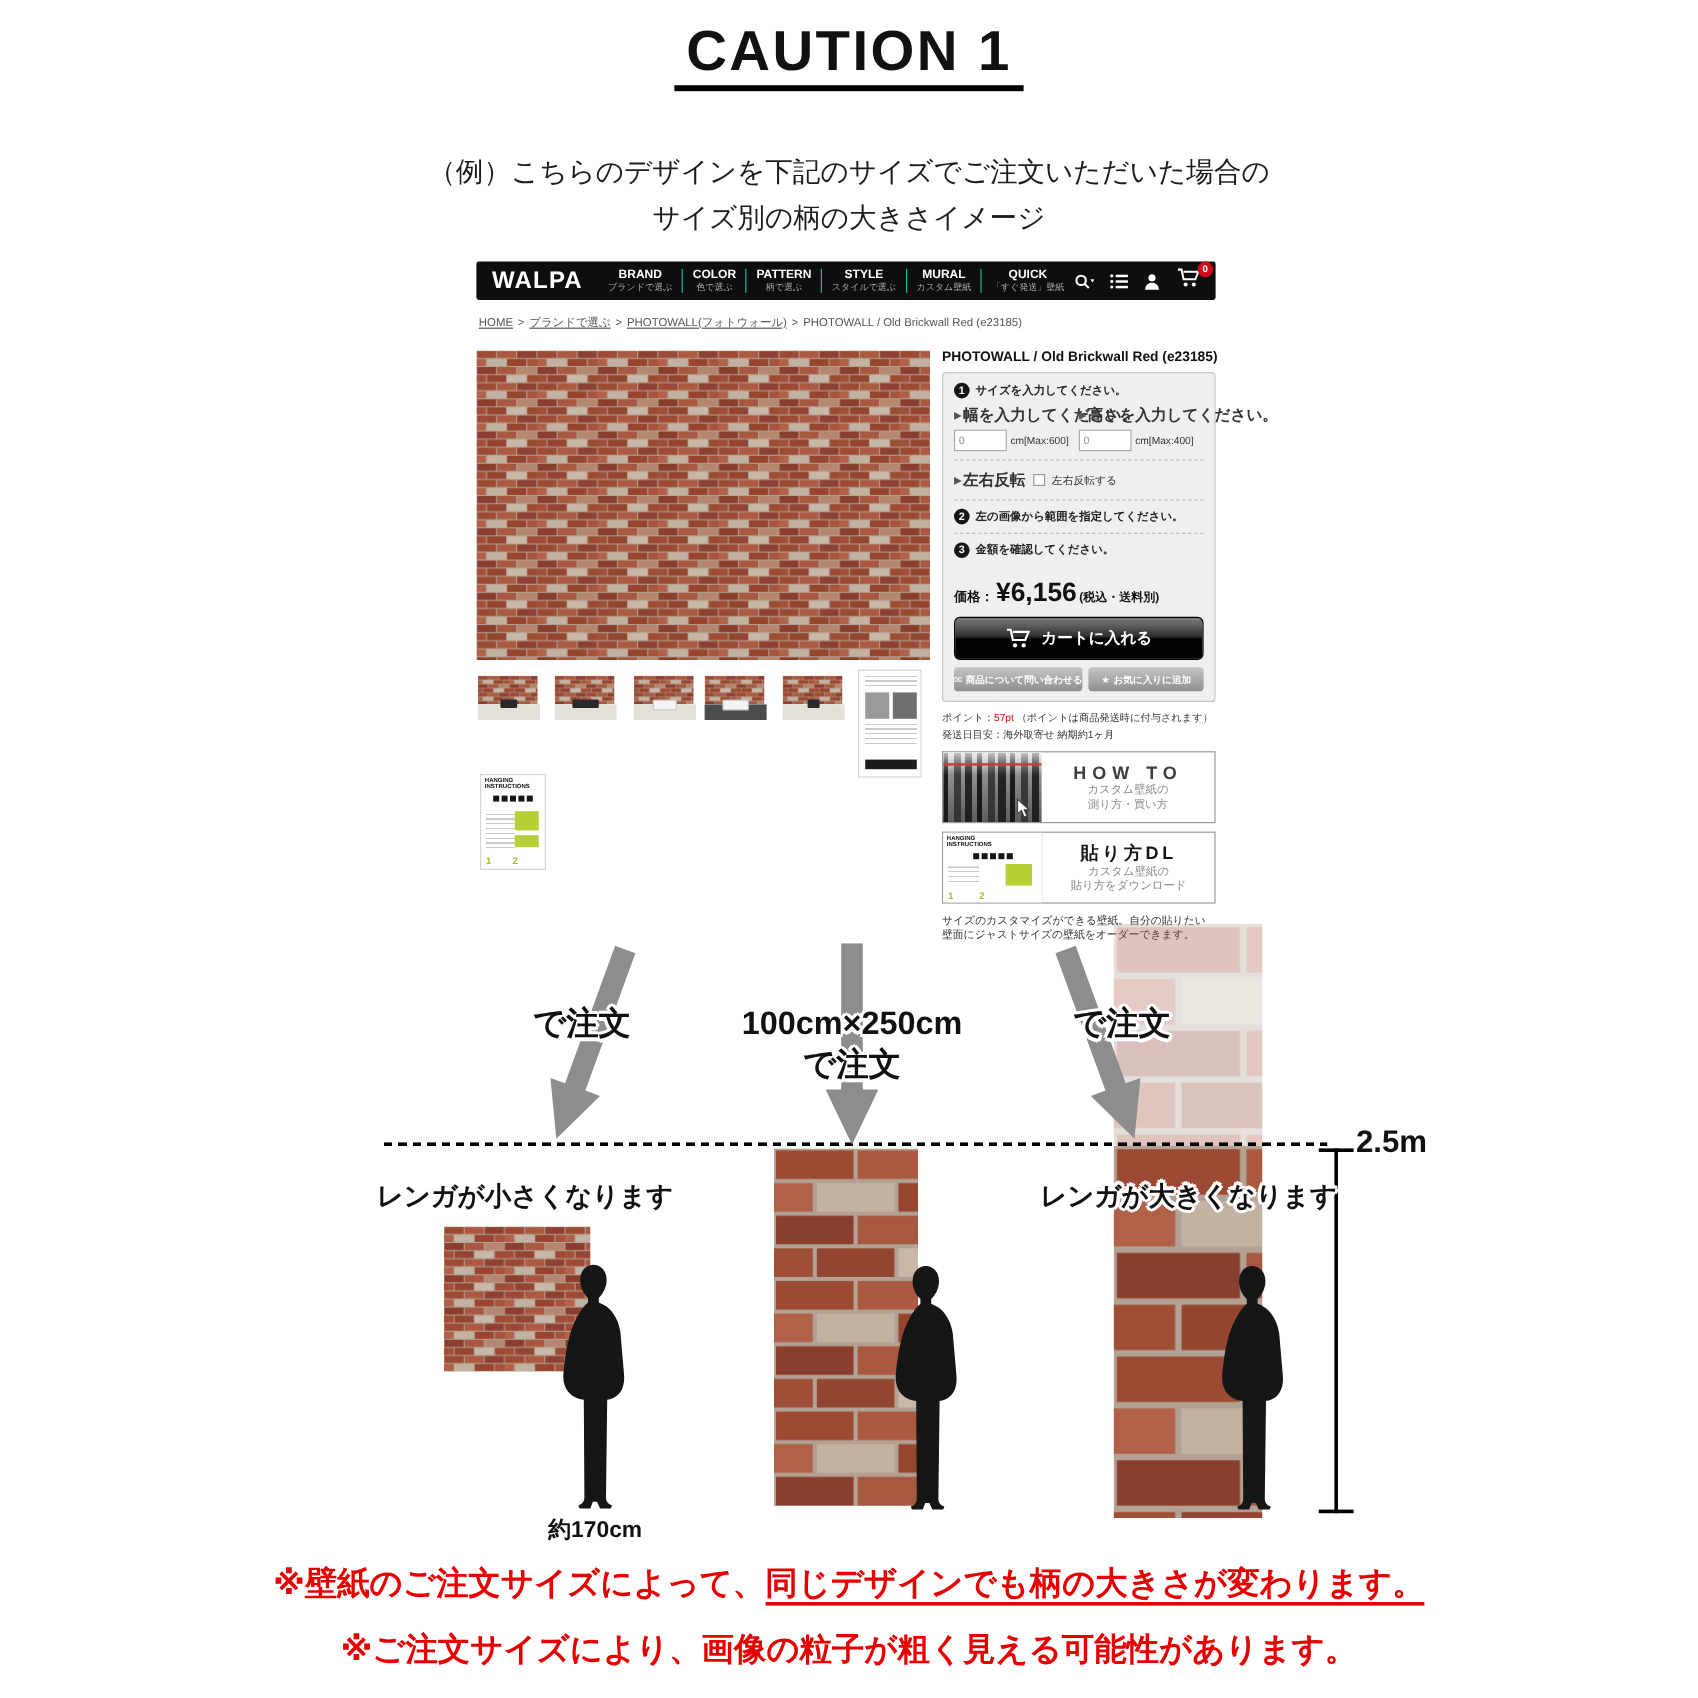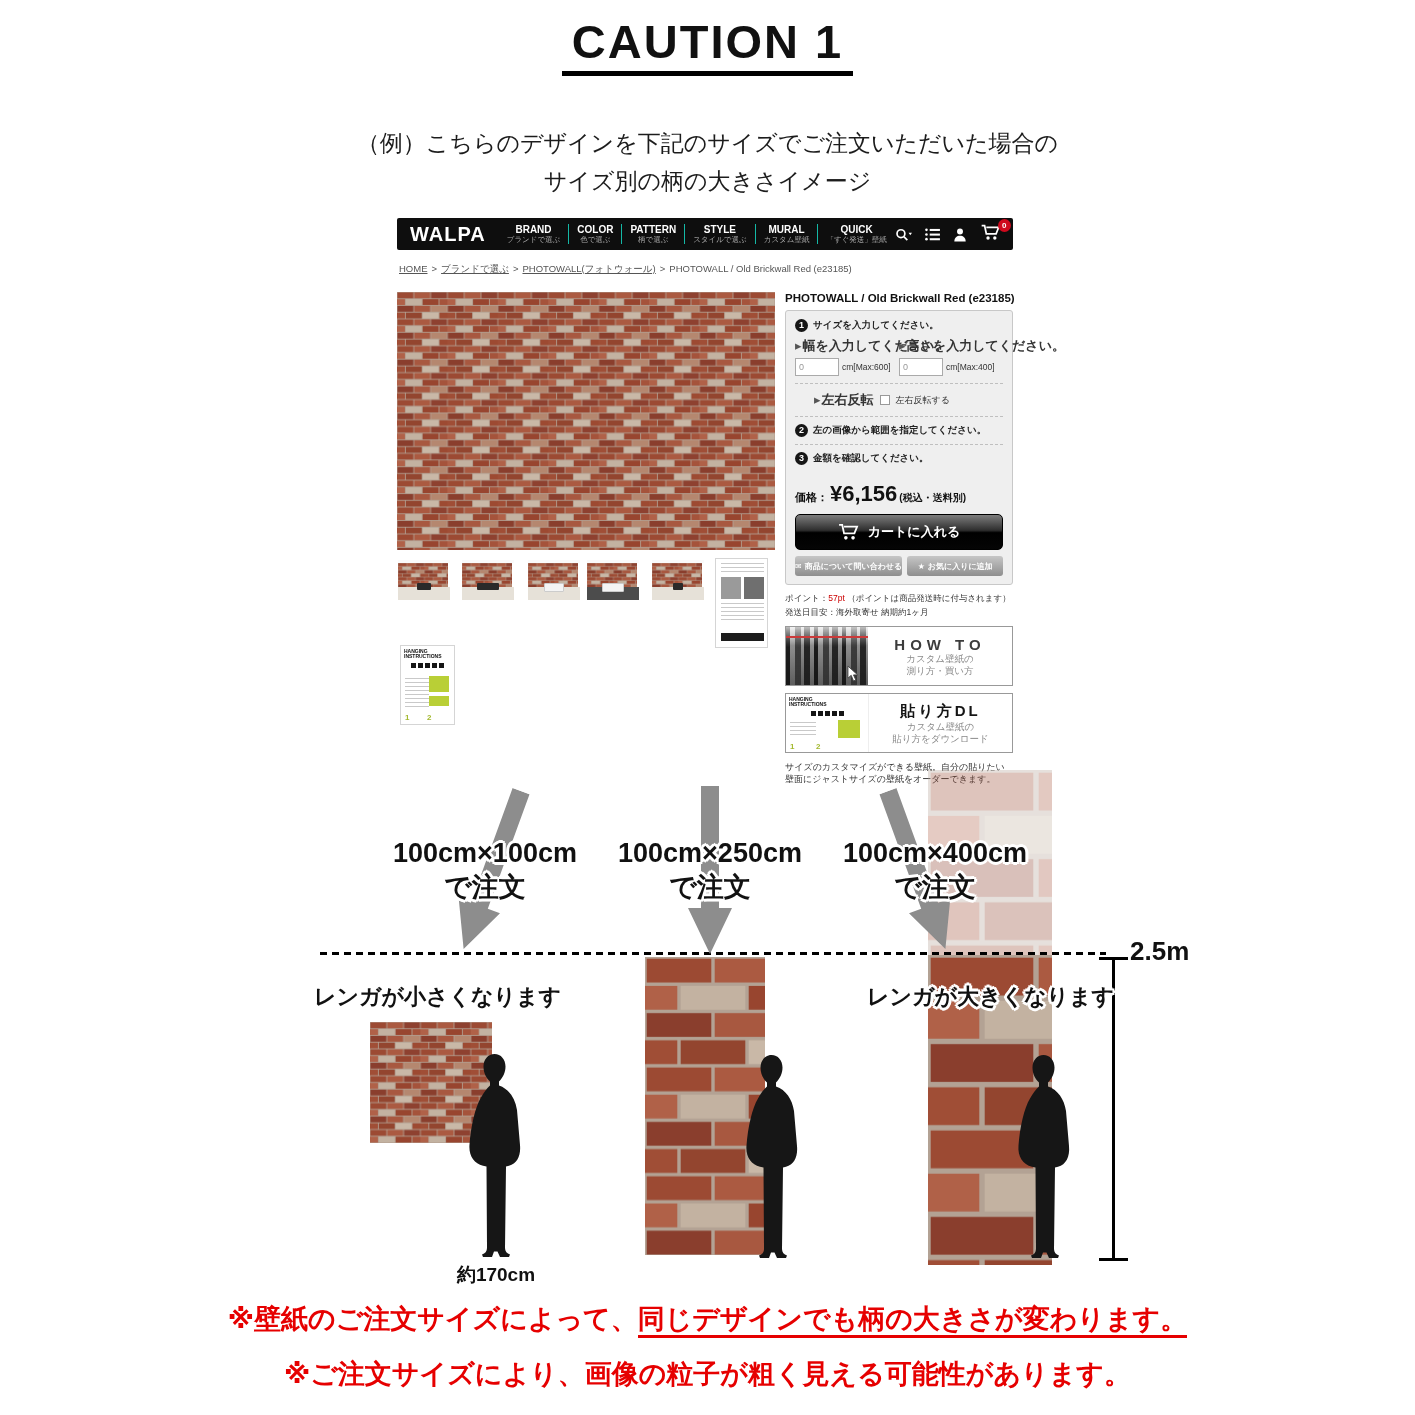--- a/index.html
+++ b/index.html
@@ -45,21 +45,21 @@
   .stepnum{width:13px;height:13px;border-radius:50%;background:#161616;color:#fff;font-size:9px;
            line-height:13px;text-align:center;flex:none;font-weight:bold;}
   .inrow{display:flex;margin-top:5px;}
   .incol{width:50%;}
   .inlabel{font-size:13px;font-weight:bold;color:#333;white-space:nowrap;}
   .bullet{color:#555;margin-right:1px;}
   .infield{margin-top:3px;display:flex;align-items:center;gap:3px;}
   .num{width:36px;height:14px;border:1px solid #aaa;font-size:9px;color:#999;padding:1px 3px;background:#fff;}
   .unit{font-size:8.5px;color:#333;white-space:nowrap;}
   .hr{border-top:1px dashed #bfbfbf;margin:7px 0;}
-  .fliprow{display:flex;align-items:center;gap:6px;font-size:9px;color:#333;margin-left:19px;}
+  .fliprow{display:flex;align-items:center;gap:6px;font-size:9px;color:#333;}
   .cb{width:8px;height:8px;border:1px solid #999;background:#fff;display:inline-block;cursor:pointer;}
   .pricerow{margin:16px 0 7px;display:flex;align-items:baseline;gap:2px;white-space:nowrap;}
   .pricelabel{font-size:11px;font-weight:bold;}
   .priceval{font-size:22px;font-weight:bold;}
   .pricenote{font-size:10px;font-weight:bold;}
   .cartbtn{height:34px;border-radius:5px;border:1px solid #000;cursor:pointer;color:#fff;
            background:linear-gradient(180deg,#7d7d7d 0%,#2e2e2e 45%,#000 52%,#050505 100%);
            display:flex;align-items:center;justify-content:center;gap:8px;font-size:13px;font-weight:bold;}
   .smallbtns{display:flex;gap:5px;margin-top:6px;}
   .sbtn{flex:1;height:20px;border-radius:3px;cursor:pointer;color:#fff;font-size:8px;font-weight:bold;
@@ -438,29 +438,27 @@
       <use href="#arrow-sym" xlink:href="#arrow-sym" fill="#8d8d8d" width="44" height="170"></use>
     </svg>
   <svg class="abs arrow" style="left:688px;top:786px;">
       <use href="#arrow-sym" xlink:href="#arrow-sym" fill="#8d8d8d" width="44" height="170"></use>
     </svg>
   <svg class="abs arrow" style="left:895px;top:786px;transform:rotate(-20deg);">
       <use href="#arrow-sym" xlink:href="#arrow-sym" fill="#8d8d8d" width="44" height="170"></use>
     </svg>
 
   <div class="abs sizelabel" style="left:315px;">
-    <div>100cm×100cm</div>
       <div>で注文</div>
   </div>
   <div class="abs sizelabel" style="left:540px;">
     <div>100cm×250cm</div>
       <div>で注文</div>
   </div>
   <div class="abs sizelabel" style="left:765px;">
-    <div>100cm×400cm</div>
       <div>で注文</div>
   </div>
 
   <div class="abs ceiling"></div>
 
   <div class="abs note" style="left:305px;">レンガが小さくなります</div>
   <div class="abs note outlined" style="left:858px;">レンガが大きくなります</div>
 
   <div class="abs brickarea" style="left:370px;top:1022px;">
     <svg width="122" height="121" viewBox="0 0 122 121">

